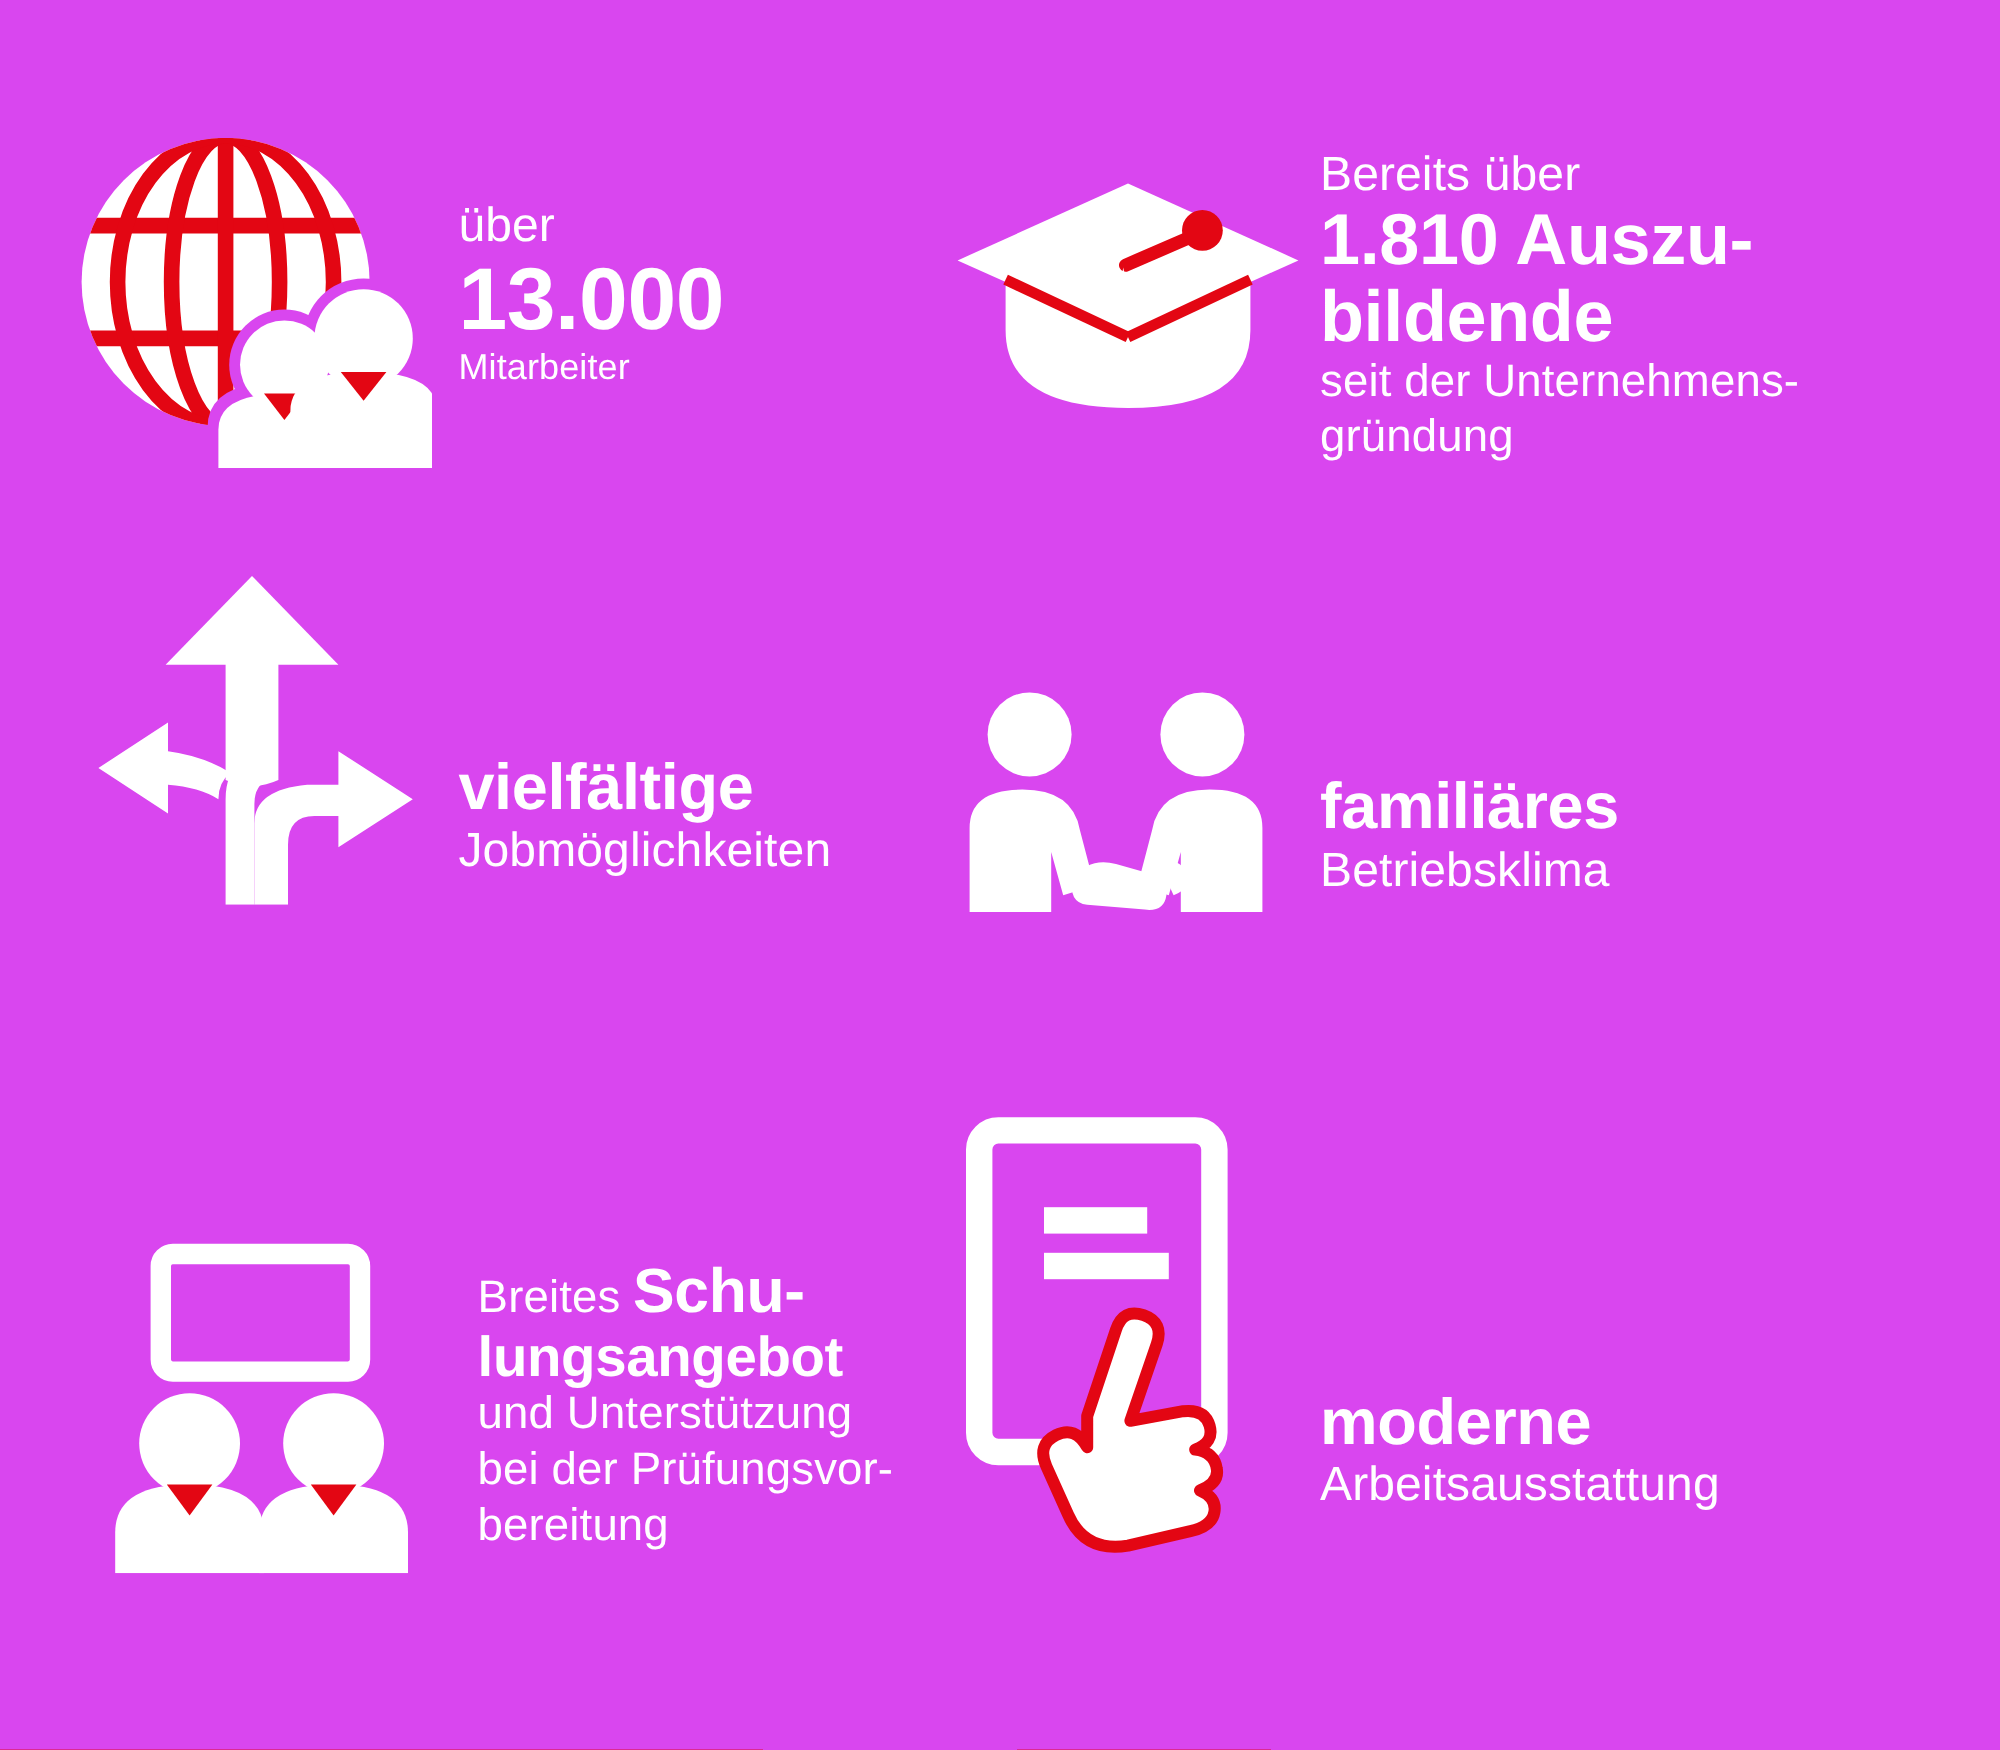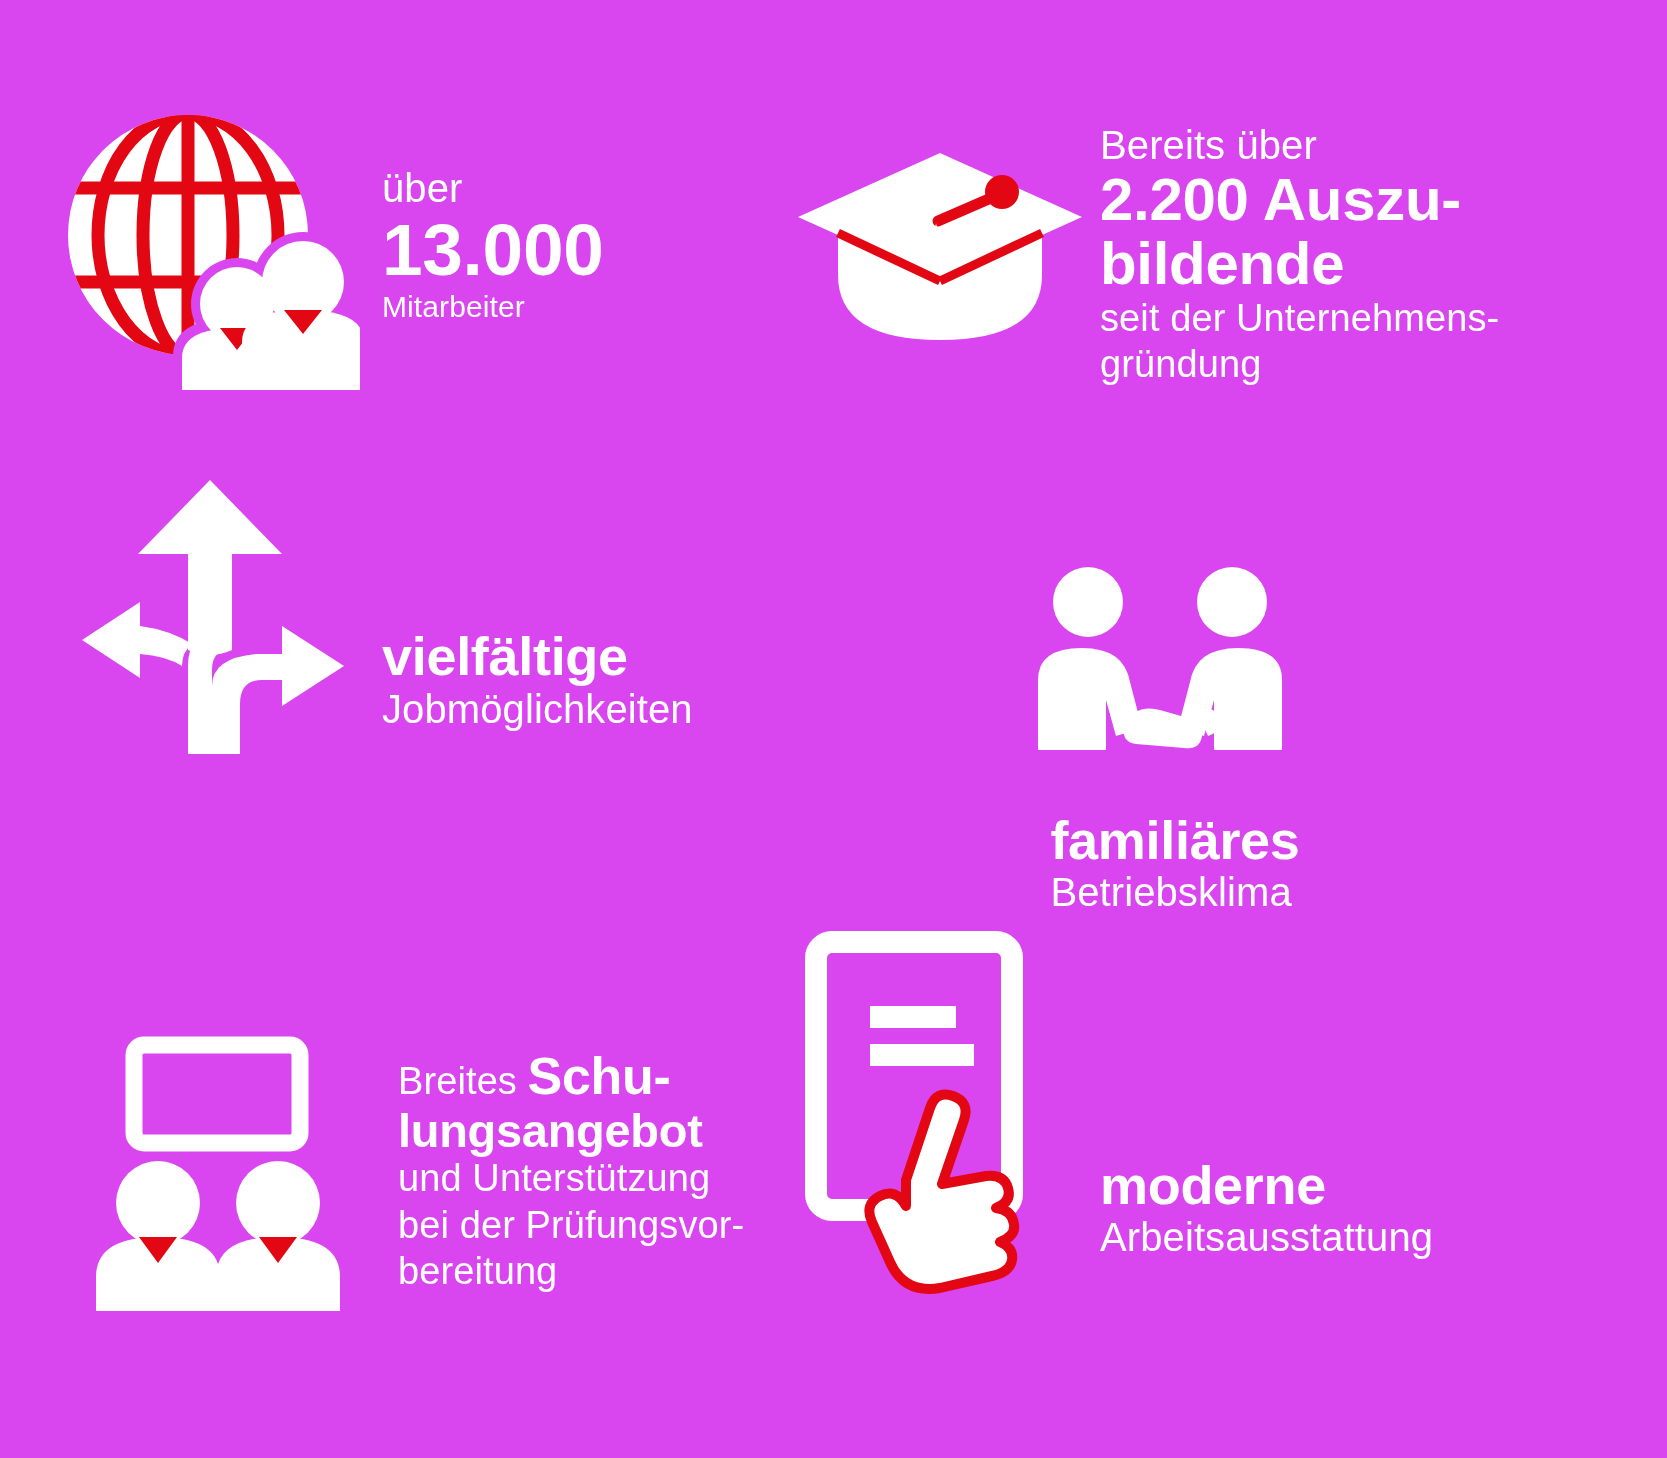--- a/index.html
+++ b/index.html
@@ -66,21 +66,21 @@
   #item-apprentices .sz-post { font-size: 38px; line-height: 1.2; }
 
   
   #item-jobs { left: 60px; top: 449px; width: 720px; height: 310px; }
   #item-jobs .icon-box { width: 300px; height: 300px; }
   #item-jobs .text-box { padding-left: 22px; padding-top: 150px; }
   #item-jobs .sz-big  { font-size: 54px; }
   #item-jobs .sz-post { font-size: 40px; }
 
   
-  #item-climate { left: 790px; top: 560px; width: 760px; height: 220px; flex-direction: column; }
+  #item-climate { left: 790px; top: 560px; width: 760px; height: 220px; }
   #item-climate .icon-box { width: 300px; height: 200px; }
   #item-climate .text-box { padding-left: 10px; padding-top: 50px; }
   #item-climate .sz-big  { font-size: 54px; }
   #item-climate .sz-post { font-size: 40px; }
 
   
   #item-training { left: 60px; top: 1016px; width: 740px; height: 310px; gap: 16px; }
   #item-training .icon-box { width: 300px; height: 280px; }
   #item-training .text-box { padding-left: 22px; }
   #item-training .sz-big  { font-size: 47px; line-height: 1.06; }
@@ -160,21 +160,21 @@
 
         <path d="M146 98 L155 140 L160 210 L143 210 L140 140 Z" fill="#ffffff"></path>
         <path d="M123 136 L140 140 L142 196 L120 190 Z" fill="#ffffff"></path>
 
         <path d="M150 156 L252 108" stroke="#e30613" stroke-width="9" fill="none"></path>
         <path d="M150 156 L48 108" stroke="#e30613" stroke-width="9" fill="none"></path>
       </svg>
     </div>
     <div class="text-box">
       <span class="line t-light sz-pre">Bereits über</span>
-      <span class="line t-bold sz-big">2.200 Auszu-</span>
+      <span class="line t-bold sz-big">1.810 Auszu-</span>
       <span class="line t-bold sz-big">bildende</span>
       <span class="line t-light sz-post">seit der Unternehmens-</span>
       <span class="line t-light sz-post">gründung</span>
     </div>
   </div>
 
   <div class="cell" id="item-jobs">
     <div class="icon-box">
       <svg width="300" height="300" viewBox="0 0 300 300" aria-hidden="true">
 

